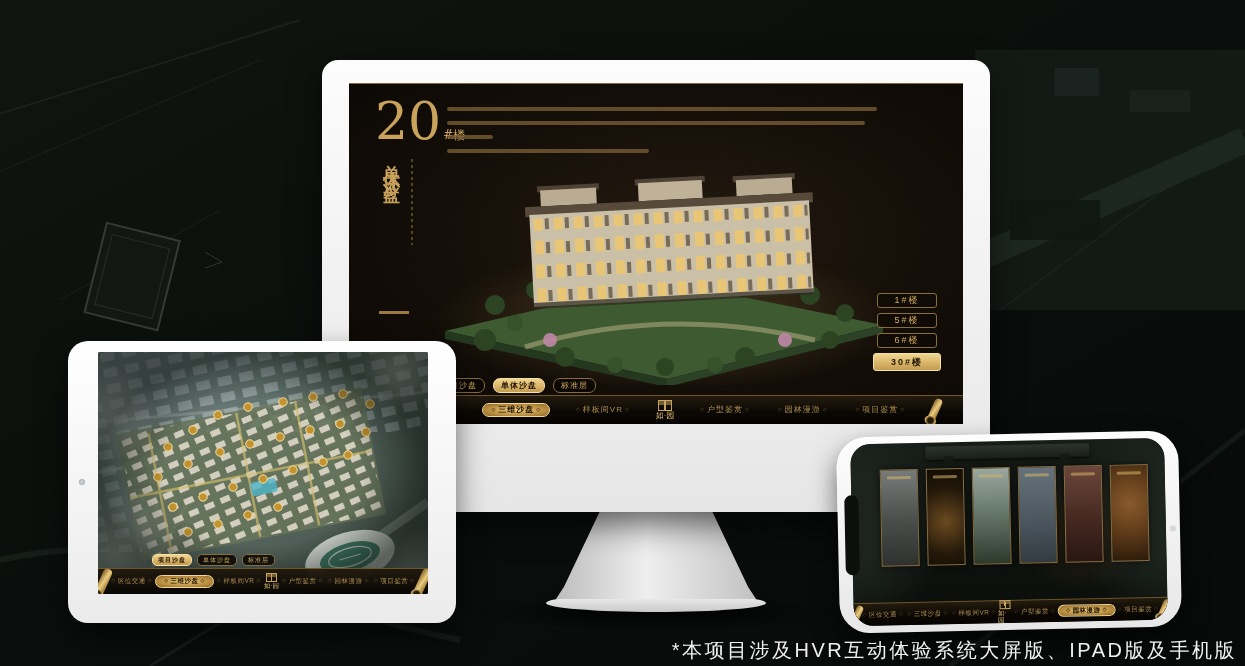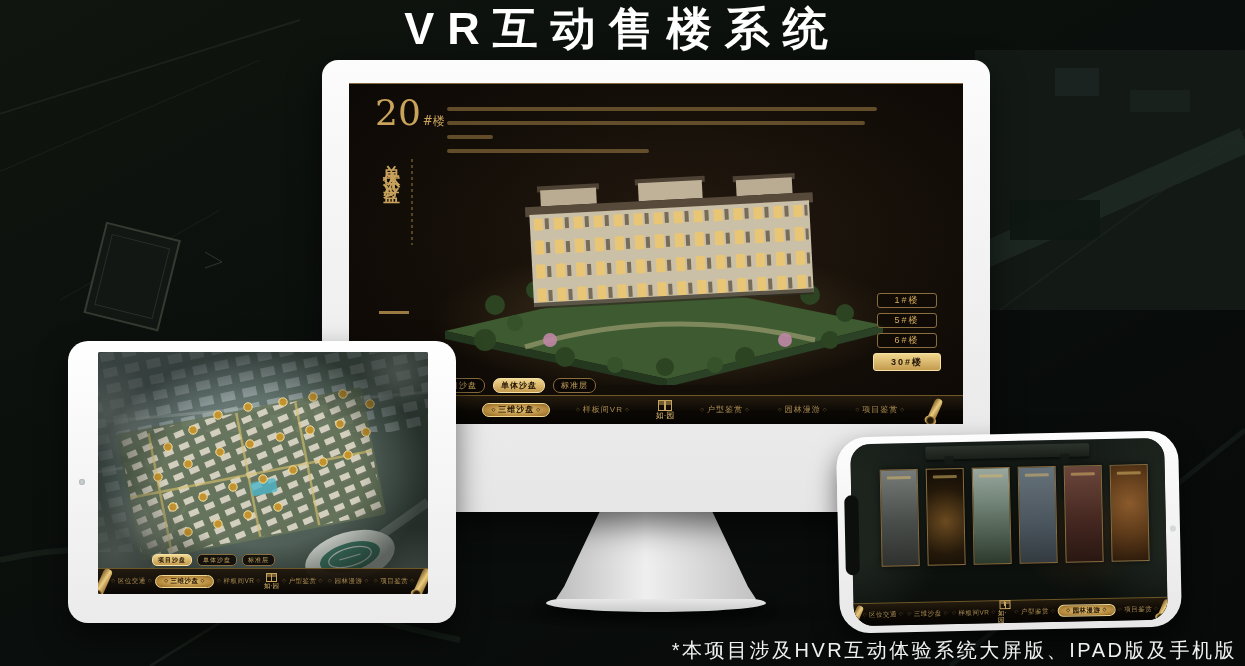--- a/index.html
+++ b/index.html
@@ -27,21 +27,21 @@
     border-radius:16px;background:linear-gradient(#fcfcfc,#e6e6e6);
     box-shadow:0 12px 32px rgba(0,0,0,.6);z-index:1;}
   .m-screen{position:absolute;left:27px;top:23px;width:614px;height:341px;
     overflow:hidden;background:radial-gradient(ellipse at 55% 45%,#241a10 0%,#140e08 55%,#0a0705 100%);}
   .m-screen::before{content:"";position:absolute;left:0;top:0;right:0;height:1px;
     background:#a5824a;opacity:.8;}
 
   
   .m-headline{position:absolute;left:26px;top:12px;color:#c9a35c;
     font-family:"DejaVu Serif",serif;z-index:3;}
-  .m-num{font-size:36px;line-height:1;}
+  .m-num{font-size:52px;line-height:1;}
   .m-unit{font-size:12px;margin-left:2px;}
   .m-vert{position:absolute;left:32px;top:68px;height:150px;writing-mode:vertical-rl;
     text-orientation:upright;color:#c9a35c;font-size:17px;letter-spacing:7px;
     font-family:"DejaVu Serif",serif;font-weight:bold;z-index:3;}
   .m-vert-en{position:absolute;left:62px;top:76px;width:2px;height:86px;
     background:repeating-linear-gradient(#9a7a42 0 3px,transparent 3px 6px);opacity:.5;}
   .m-underline{position:absolute;left:30px;top:228px;width:30px;height:3px;background:#9a7a42;}
 
   
   .m-par{position:absolute;left:98px;top:24px;width:432px;z-index:3;}
@@ -168,21 +168,20 @@
       <path d="M950,666 L1245,430" stroke-width="5" opacity=".4"></path>
       <path d="M1000,310 L1245,130" stroke-width="2" opacity=".4"></path>
     </g>
     <g transform="rotate(14 130 275)" opacity=".9">
       <rect x="95" y="230" width="75" height="92" fill="#141814" stroke="#3a3f36" stroke-width="2"></rect>
       <rect x="103" y="240" width="59" height="72" fill="none" stroke="#2c312a"></rect>
     </g>
     <path d="M205,252 L222,262 L205,268" stroke="#39413a" fill="none" opacity=".8"></path>
   </svg>
 
-  <div class="title">VR互动售楼系统</div>
 
   <div class="floor-shadow"></div>
   <div class="m-base"></div>
   <div class="m-stand"></div>
   <div class="m-frame">
     <div class="m-screen">
 
       <div class="m-headline">
         <span class="m-num">20</span><span class="m-unit">#楼</span>
       </div>

